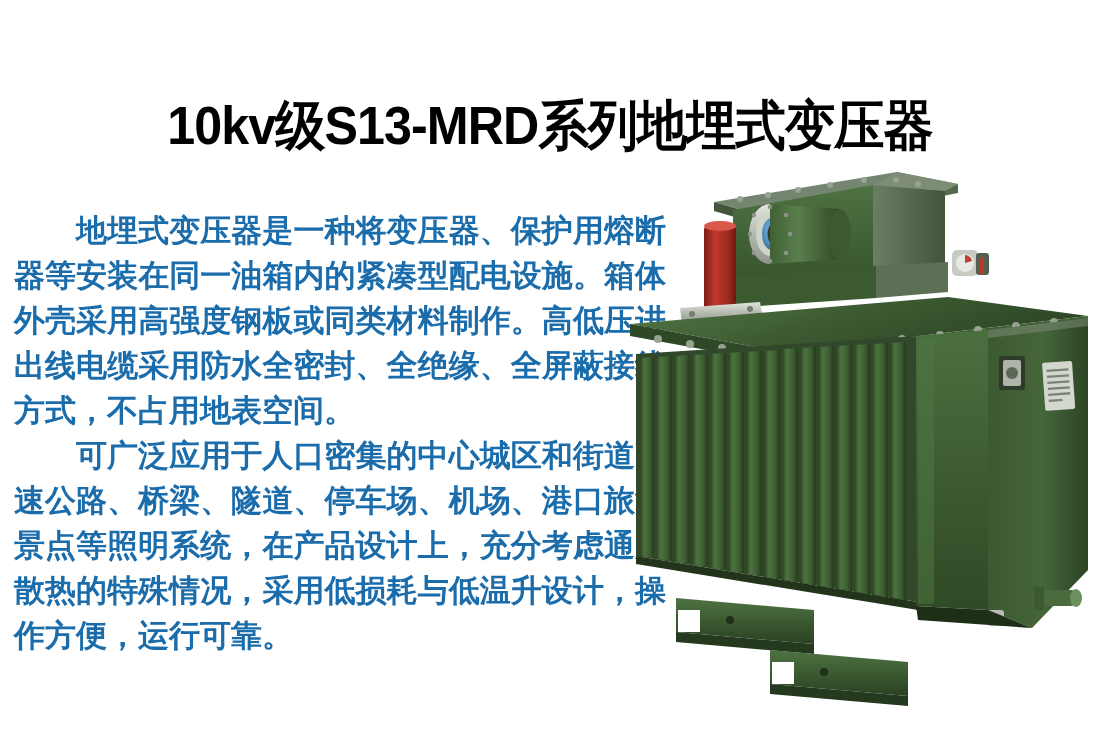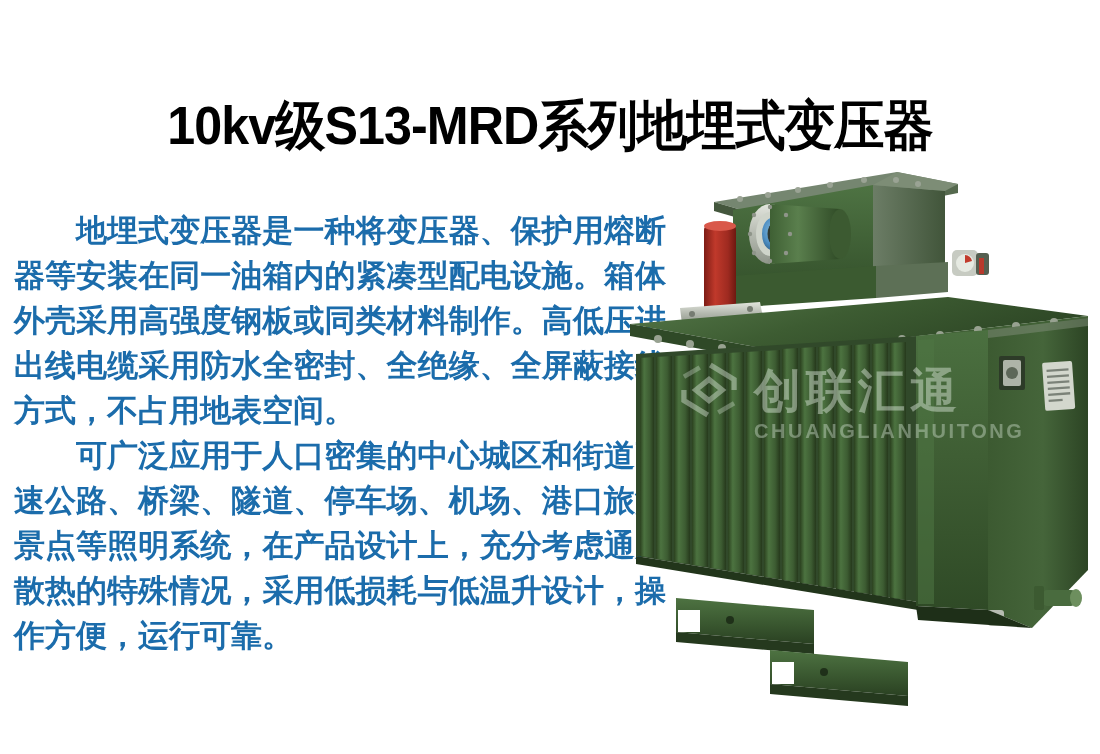--- a/index.html
+++ b/index.html
@@ -318,29 +318,14 @@
         <g>
           <rect x="370" y="452" width="16" height="16" rx="3" fill="#b7bcb2"></rect>
           <circle cx="378" cy="460" r="4" fill="#4a5245"></circle>
         </g>
       </g>
 
       <polygon points="298,448 370,452 414,470 300,462" fill="#1e2f18"></polygon>
     </svg>
   </div>
 
-  <div id="watermark">
-    <div class="wm-row">
-      <svg id="wm-logo" viewBox="0 0 100 100">
-        <g fill="none" stroke="rgba(235,245,235,0.40)" stroke-width="8" stroke-linejoin="miter">
-          <path d="M52 12 L88 34 L88 50"></path>
-          <path d="M48 88 L12 66 L12 50"></path>
-          <path d="M30 50 L50 34 L70 50 L50 66 Z"></path>
-        </g>
-        <path d="M12 30 L36 16" stroke="rgba(235,245,235,0.30)" stroke-width="7" fill="none"></path>
-        <path d="M88 70 L64 84" stroke="rgba(235,245,235,0.30)" stroke-width="7" fill="none"></path>
-      </svg>
-      <div id="wm-cn">创联汇通</div>
-    </div>
-    <div id="wm-en">CHUANGLIANHUITONG</div>
-  </div>
 
 </div>
 
 </body></html>

